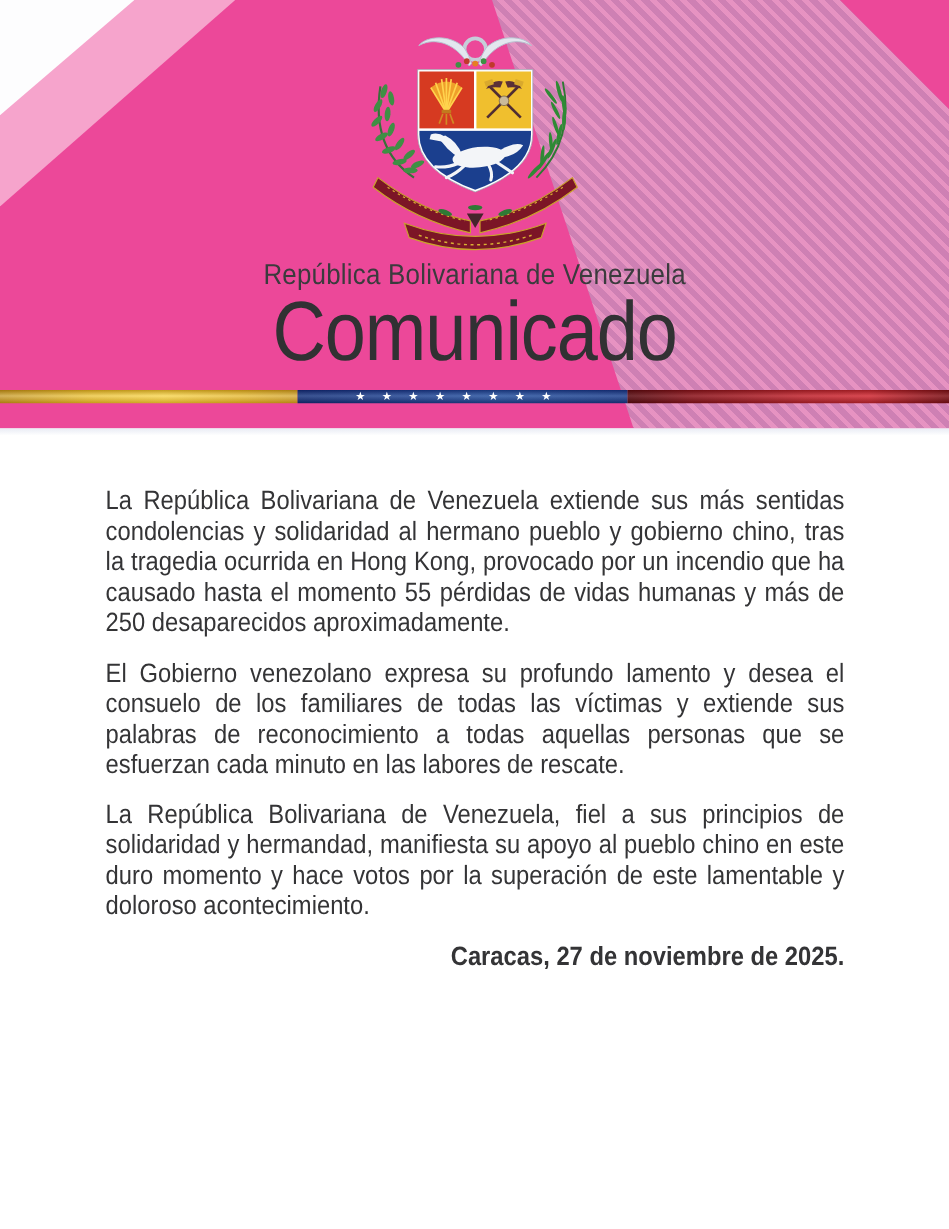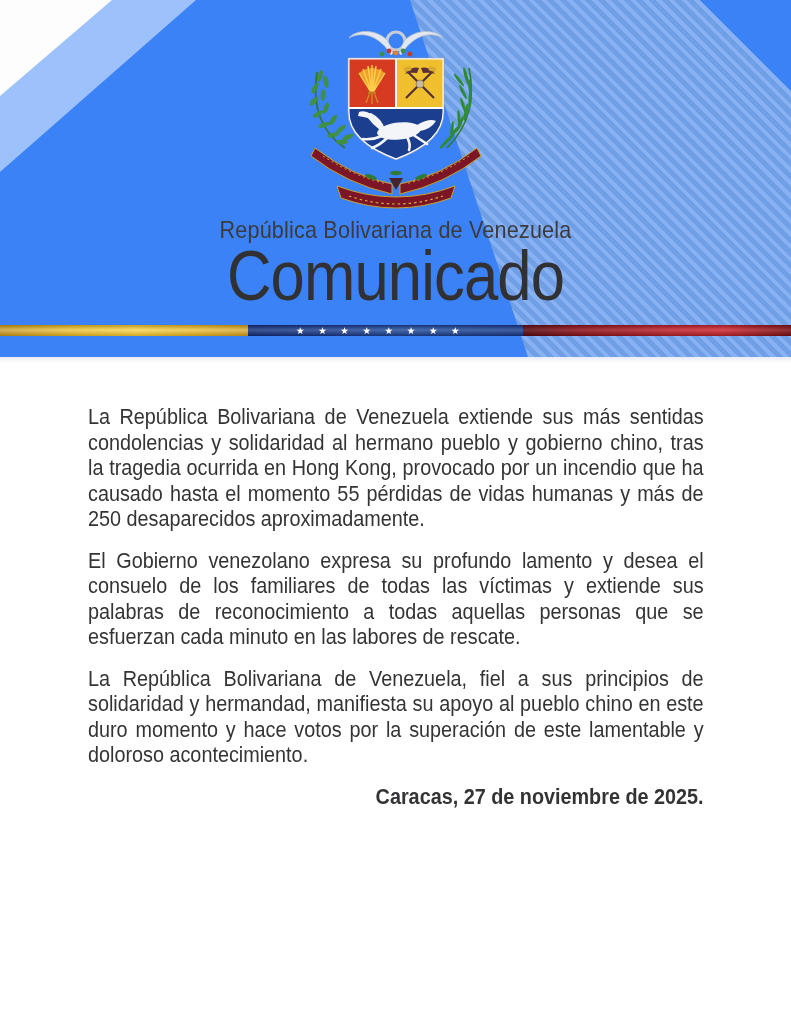--- a/index.html
+++ b/index.html
@@ -8,21 +8,21 @@
     background:#ffffff;
     font-family:"Liberation Sans", sans-serif;
     position:relative;
     overflow:hidden;
   }
   .page{position:absolute;inset:0;}
 
   
   .header{
     position:absolute;left:0;top:0;width:791px;height:357px;
-    background:#3b82f6;
+    background:#ec4899;
     overflow:hidden;
   }
   .header-fade{
     position:absolute;left:0;top:357px;width:791px;height:6px;
     background:linear-gradient(to bottom, #e9ecf4, rgba(255,255,255,0));
   }
   .band-diag{
     position:absolute;inset:0;
     background:repeating-linear-gradient(45deg,
       rgba(172,192,210,0.55) 0 5px,

